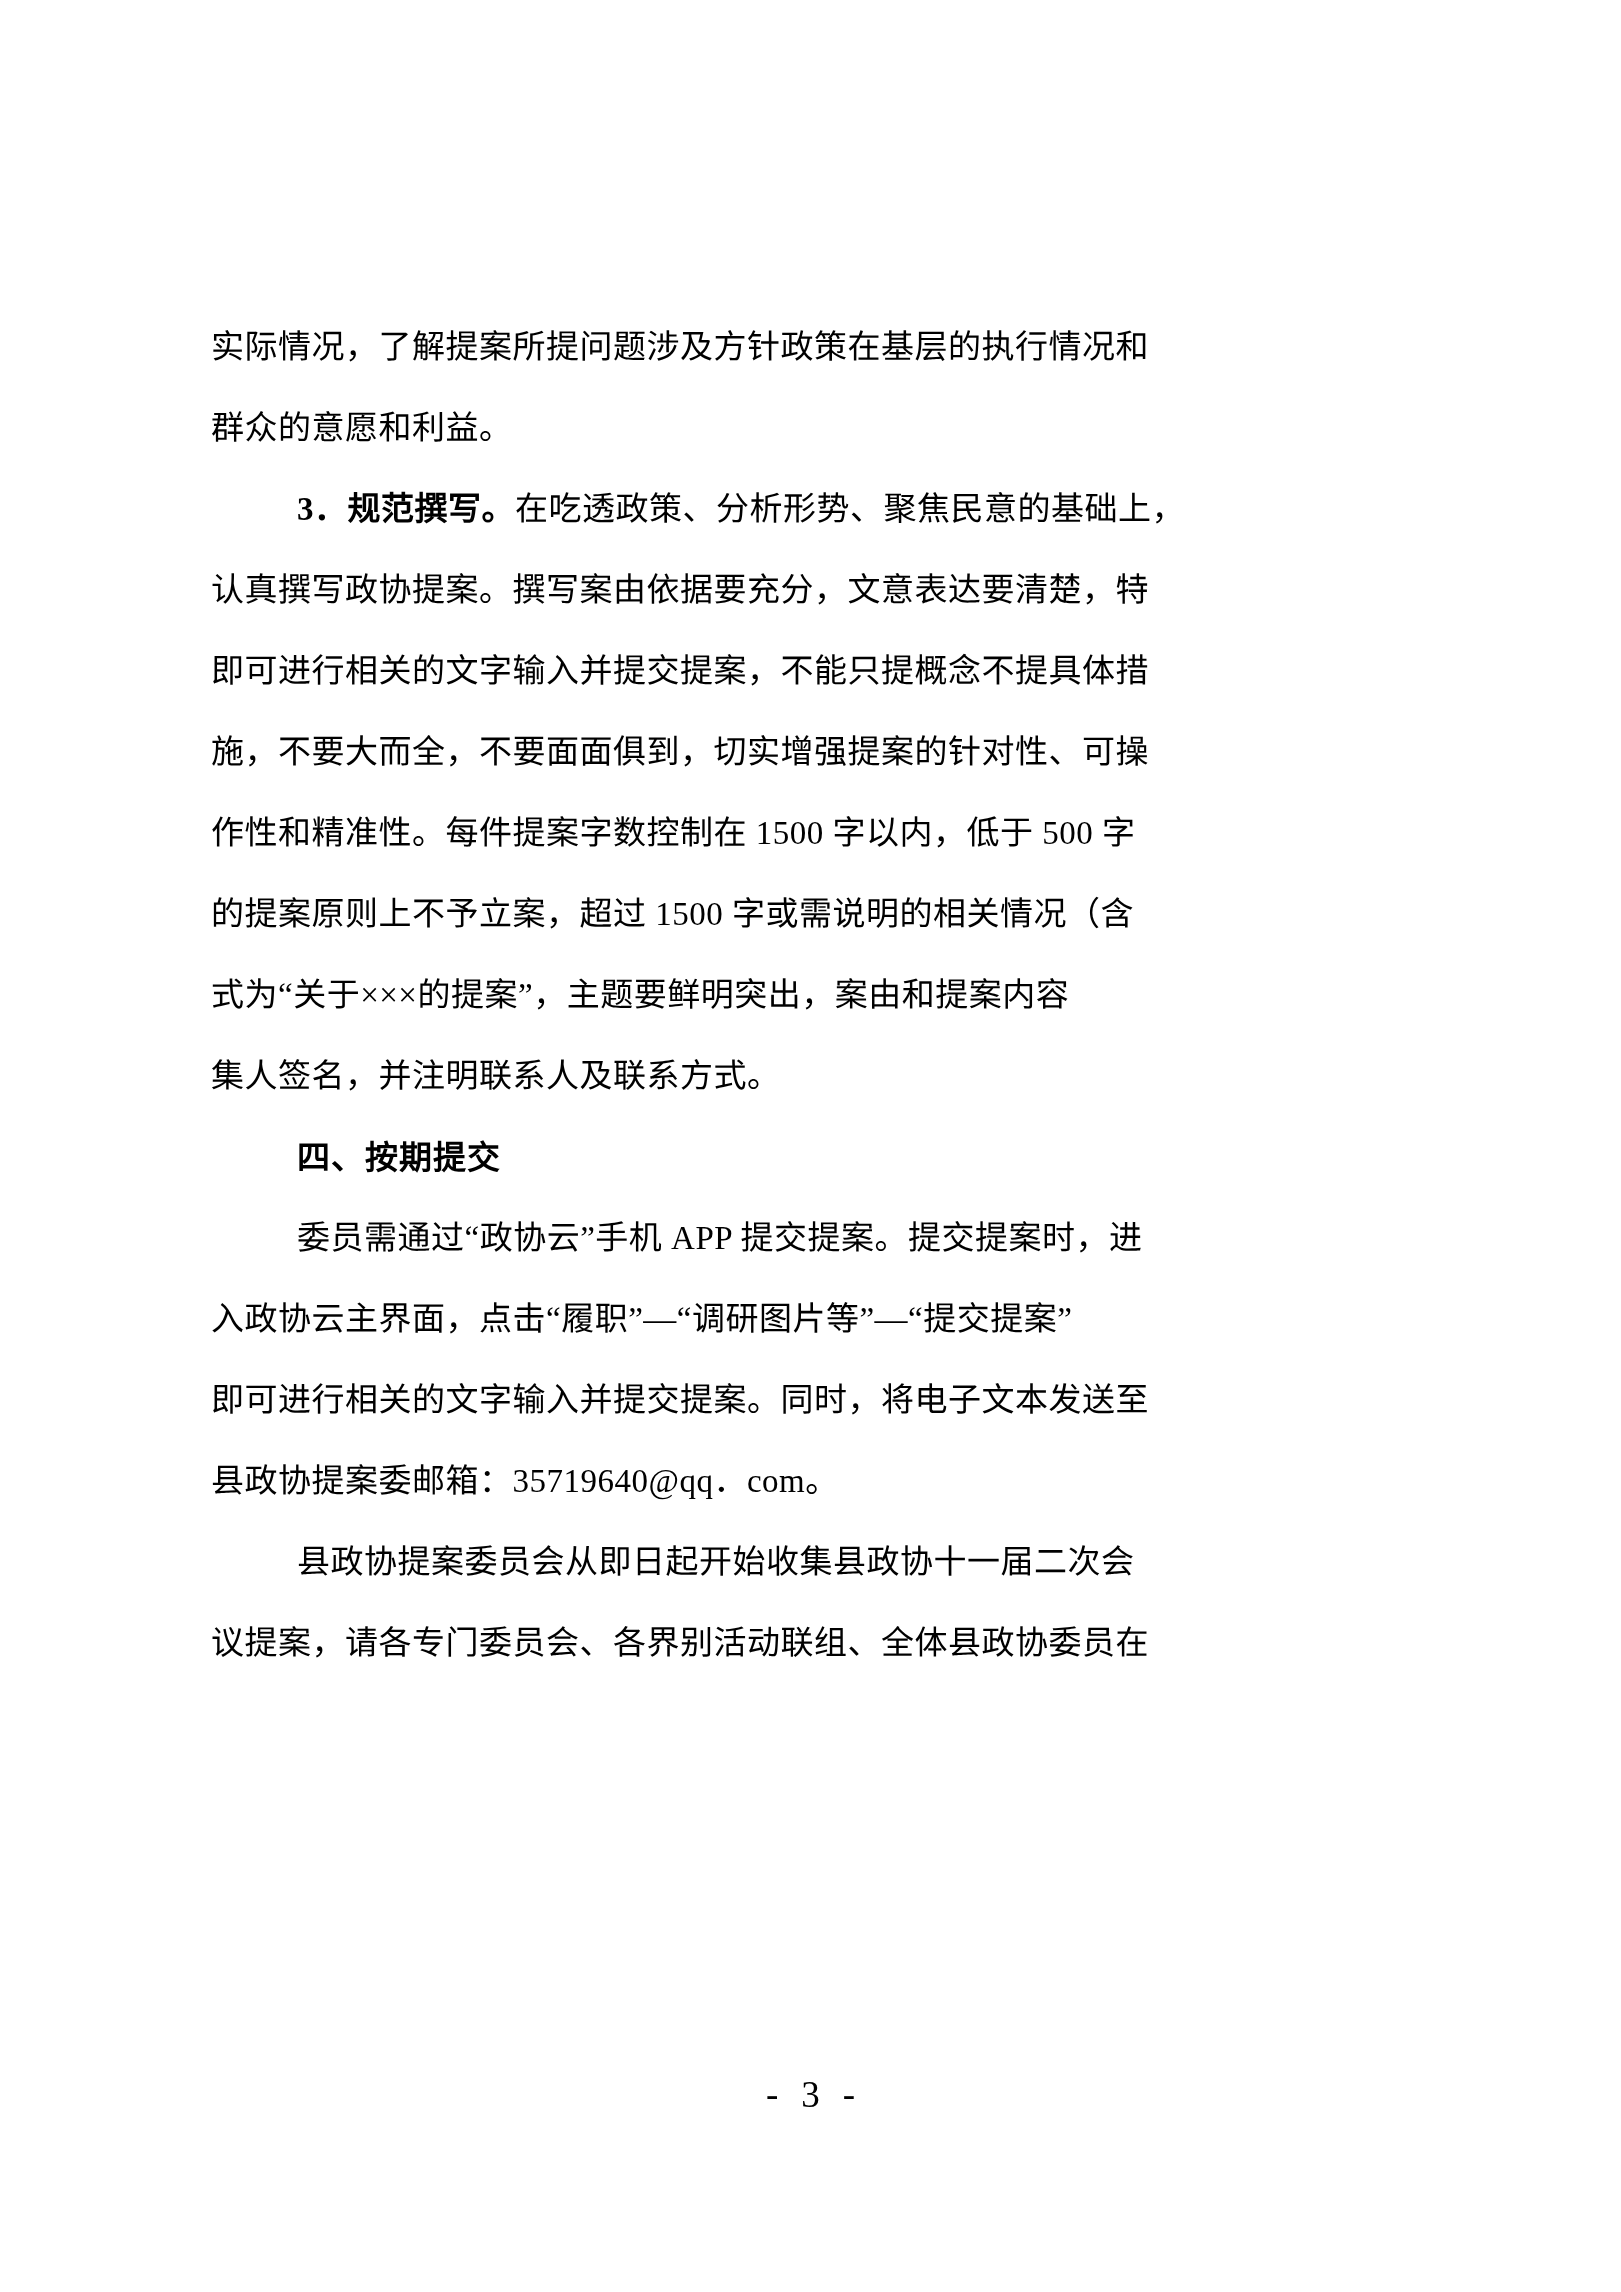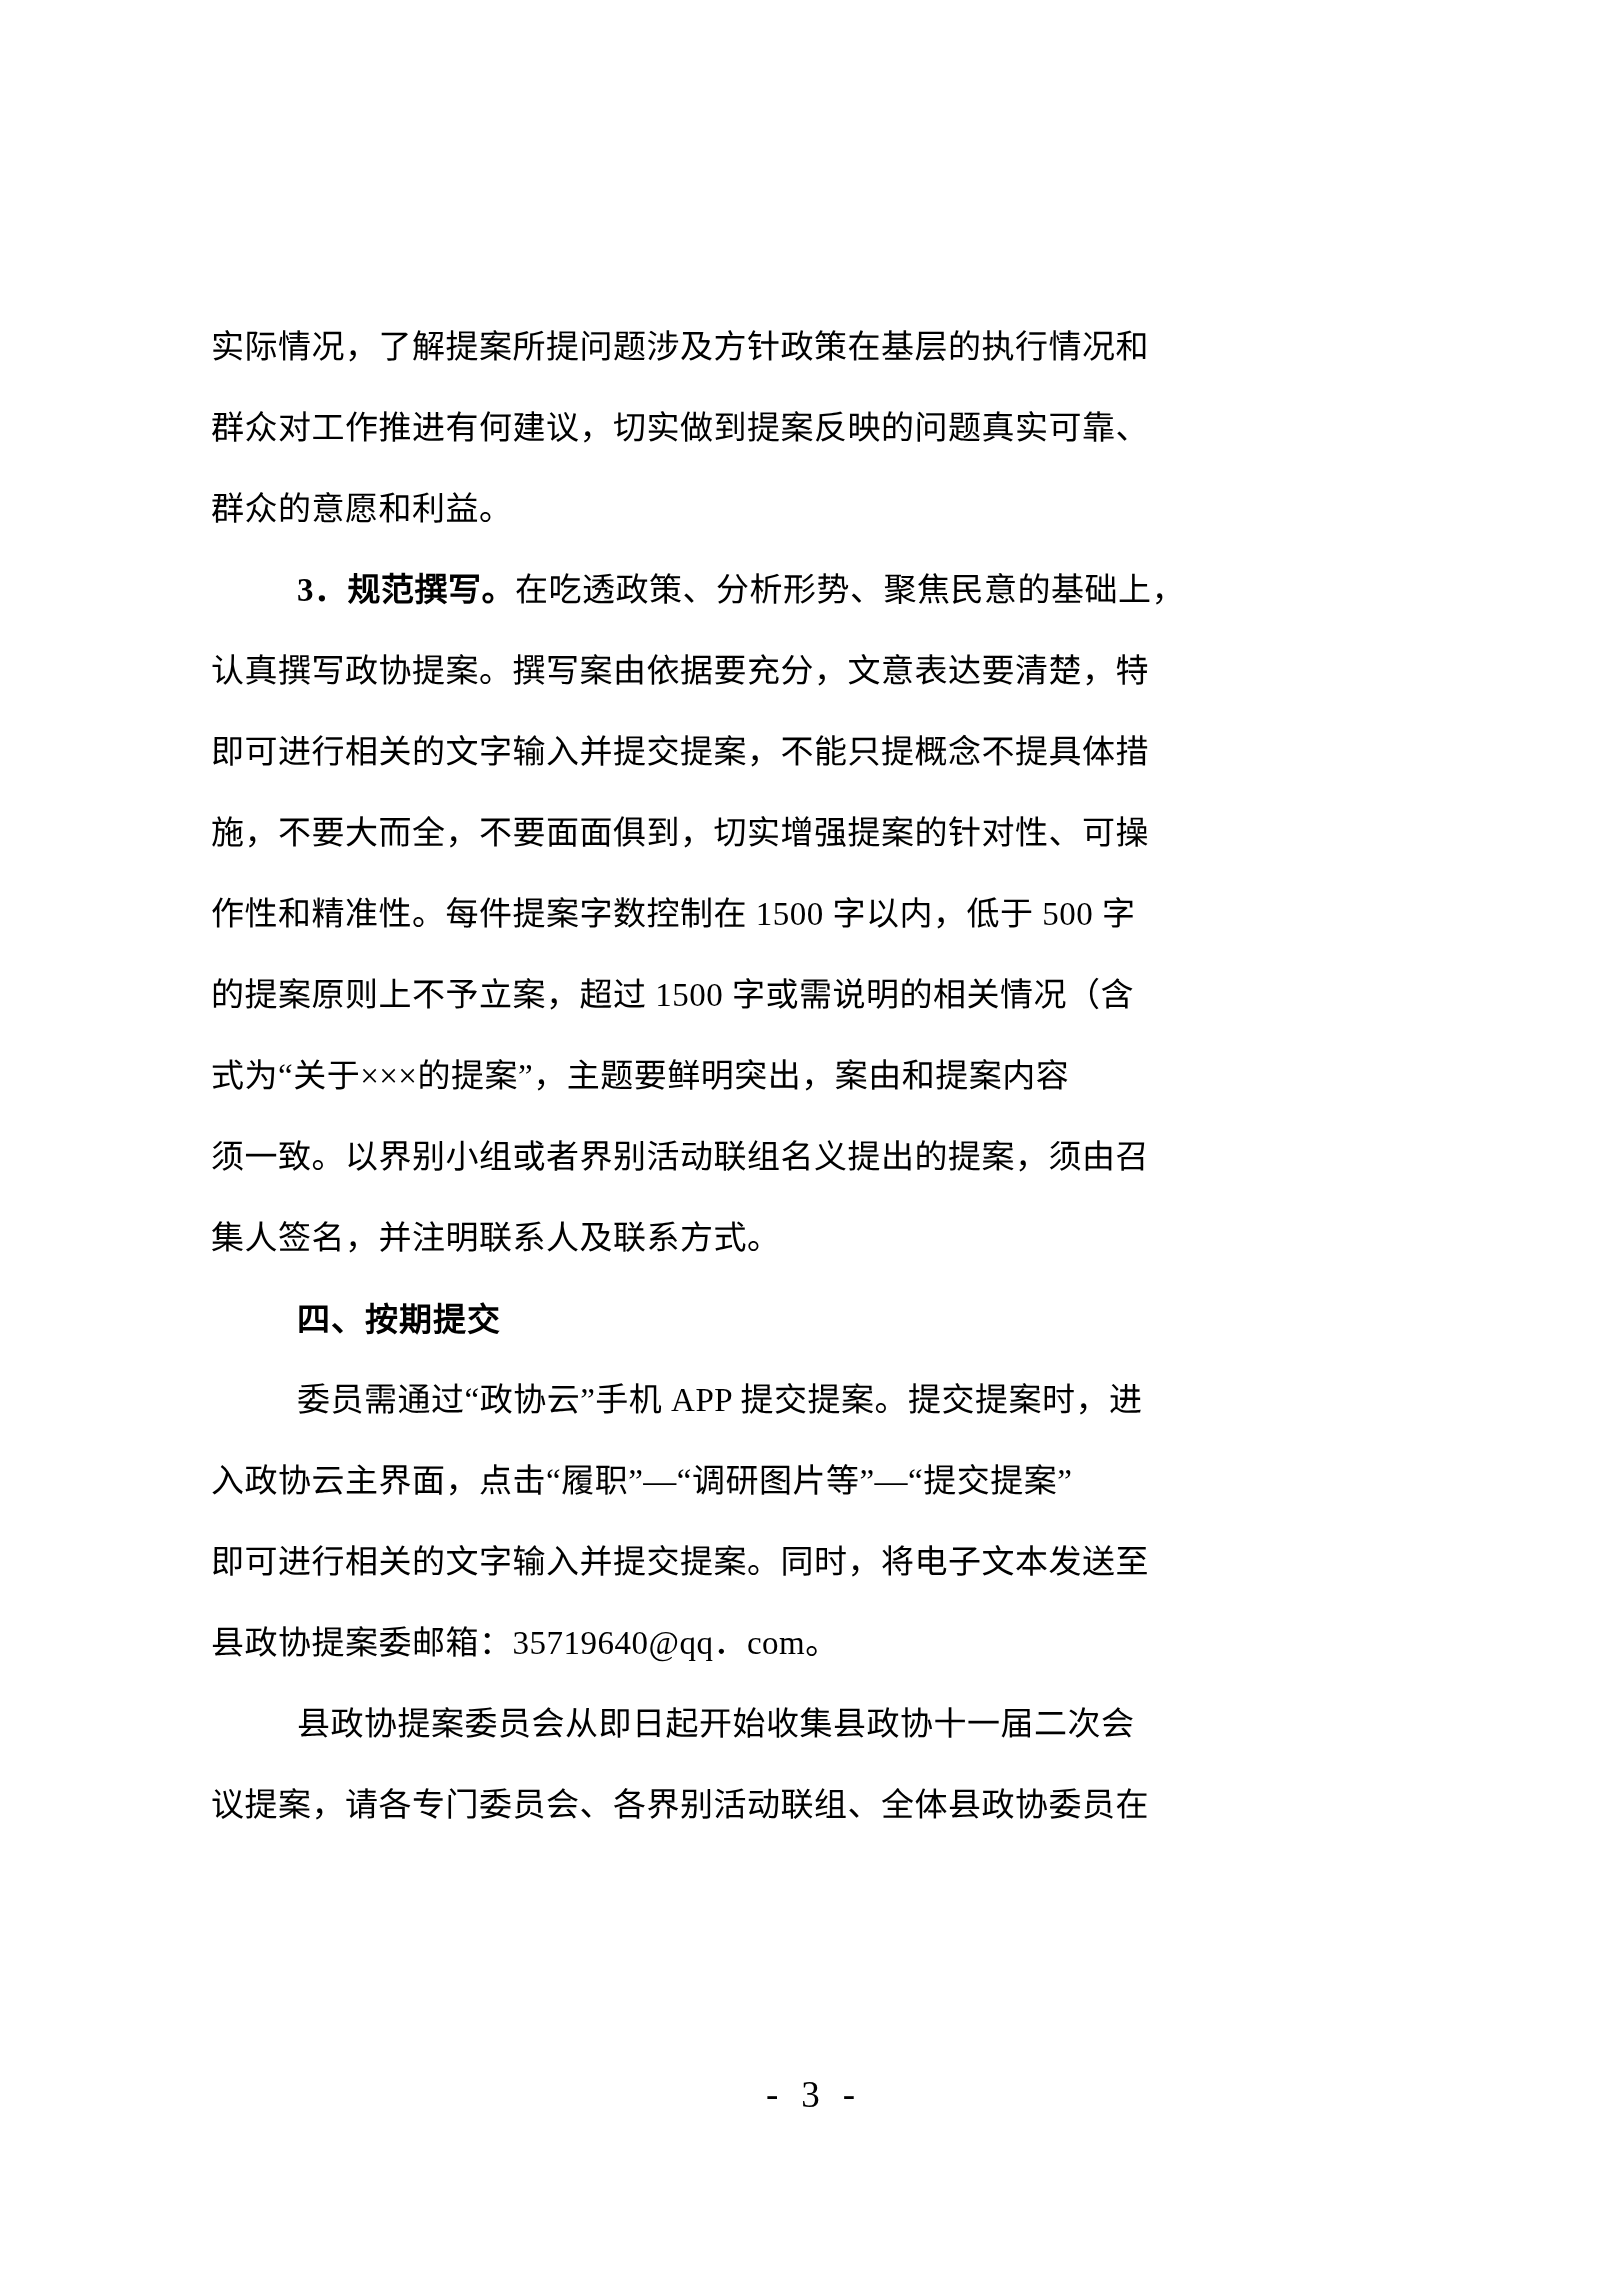--- a/index.html
+++ b/index.html
@@ -54,31 +54,29 @@
     font-family: "Liberation Serif", serif;
   }
 </style>
 </head>
 <body>
 
 <div class="page">
   <div class="content">
 
     <div class="line">实际情况，了解提案所提问题涉及方针政策在基层的执行情况和</div>
-    <div class="line">群众对工作推进有何建议，切实做到提案反映的问题真实可靠、</div>
     <div class="line">群众的意愿和利益。</div>
 
     <div class="line indent"><span class="bold-lead">3．规范撰写。</span><span>在吃透政策、分析形势、聚焦民意的基础上，</span></div>
     <div class="line">认真撰写政协提案。撰写案由依据要充分，文意表达要清楚，特</div>
     <div class="line">即可进行相关的文字输入并提交提案，不能只提概念不提具体措</div>
     <div class="line">施，不要大而全，不要面面俱到，切实增强提案的针对性、可操</div>
     <div class="line">作性和精准性。每件提案字数控制在 1500 字以内，低于 500 字</div>
     <div class="line">的提案原则上不予立案，超过 1500 字或需说明的相关情况（含</div>
     <div class="line">式为“关于×××的提案”，主题要鲜明突出，案由和提案内容</div>
-    <div class="line">须一致。以界别小组或者界别活动联组名义提出的提案，须由召</div>
     <div class="line">集人签名，并注明联系人及联系方式。</div>
 
     <div class="line indent heading">四、按期提交</div>
 
     <div class="line indent">委员需通过“政协云”手机 APP 提交提案。提交提案时，进</div>
     <div class="line">入政协云主界面，点击“履职”—“调研图片等”—“提交提案”</div>
     <div class="line">即可进行相关的文字输入并提交提案。同时，将电子文本发送至</div>
     <div class="line">县政协提案委邮箱：35719640@qq．com。</div>
 
     <div class="line indent">县政协提案委员会从即日起开始收集县政协十一届二次会</div>

